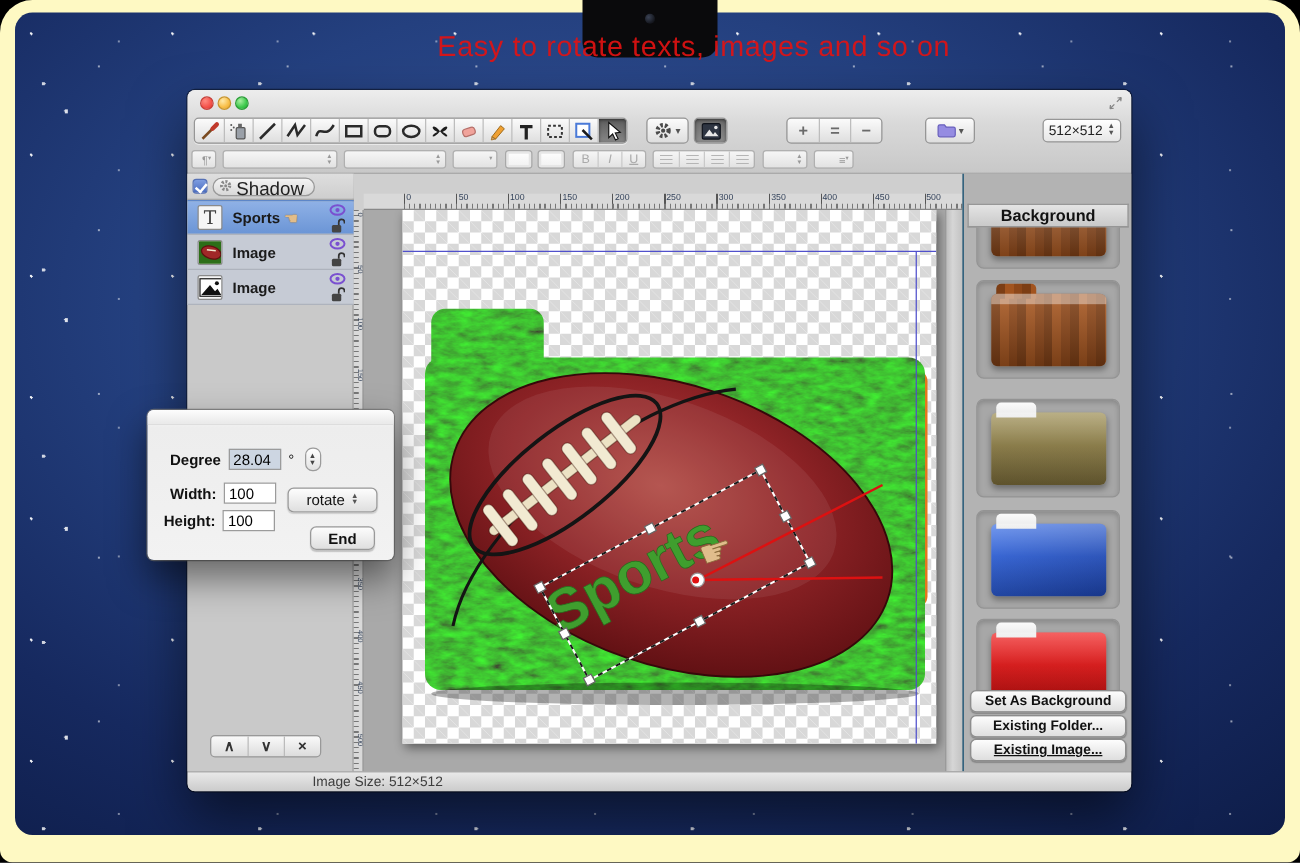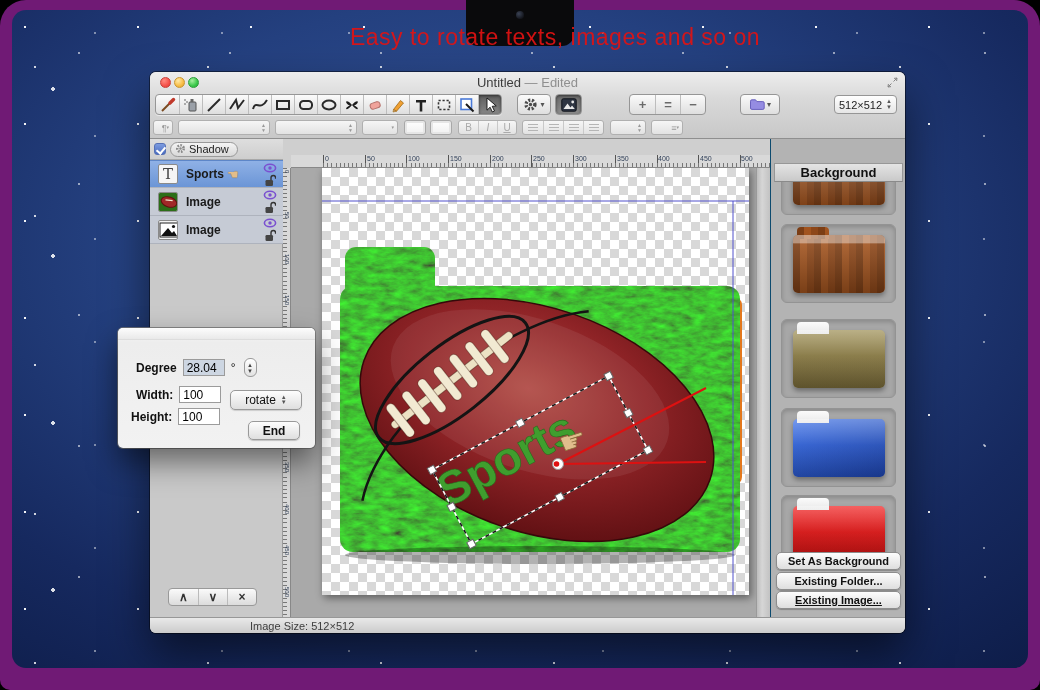--- a/index.html
+++ b/index.html
@@ -1,19 +1,19 @@
 <!DOCTYPE html>
 <html><head>
 <meta charset="utf-8">
 <style>
   * { margin:0; padding:0; box-sizing:border-box; }
   html,body { width:1040px; height:690px; background:#000; font-family:"Liberation Sans", sans-serif; overflow:hidden; }
 
   
-  .device { position:relative; width:1040px; height:690px; background:#701a75; border-radius:26px 26px 10px 10px; overflow:hidden; }
+  .device { position:relative; width:1040px; height:690px; background:#fef9c3; border-radius:26px 26px 10px 10px; overflow:hidden; }
   .screen { position:absolute; left:12px; top:10px; width:1016px; height:658px; border-radius:14px;
             background:
               radial-gradient(ellipse 900px 600px at 45% 35%, #35559c 0%, #24407f 40%, #16295f 70%, #0c1a44 100%);
             overflow:hidden; }
   .stars, .stars2 { position:absolute; inset:0; }
   .stars { background-image:
       radial-gradient(circle 1px at 13px 17px, rgba(255,255,255,.95) 99%, transparent 100%),
       radial-gradient(circle 1px at 67px 43px, rgba(255,255,255,.55) 99%, transparent 100%),
       radial-gradient(circle 1.6px at 41px 79px, rgba(255,255,255,.85) 99%, transparent 100%),
       radial-gradient(circle 1px at 97px 7px, rgba(200,215,255,.6) 99%, transparent 100%);
@@ -82,21 +82,21 @@
 
   
   .layers { position:absolute; left:0; top:67px; width:133px; height:478px; background:#c9c9c9; border-right:1px solid #9a9a9a; }
   .shadow-row { position:absolute; left:0; top:0; width:133px; height:21px; background:linear-gradient(180deg,#dedede,#cecece);
                 border-bottom:1px solid #a8a8a8; display:flex; align-items:center; padding-left:4px; gap:4px; }
   .checkbox { width:12px; height:12px; border-radius:3px; border:1px solid #5570b5;
               background:linear-gradient(180deg,#7d9ce0,#4a6cc0); position:relative; }
   .checkbox::after { content:""; position:absolute; left:2.5px; top:1px; width:4px; height:7px;
                      border:solid #fff; border-width:0 2px 2px 0; transform:rotate(40deg); }
   .shadow-btn { height:15px; border:1px solid #999; border-radius:8px; background:linear-gradient(180deg,#f4f4f4,#d8d8d8);
-                display:flex; gap:3px; padding:0 8px 0 4px; font-size:11px; color:#222; }
+                display:flex; gap:3px; padding:0 8px 0 4px; font-size:15px; color:#222; }
   .layer-list { position:absolute; left:0; top:21px; width:133px; }
   .layer-row { position:relative; width:133px; height:28px; background:#c6cbd5; border-bottom:1px solid #aeb3bd;
                display:flex; align-items:center; padding-left:8px; }
   .layer-row.sel { background:linear-gradient(180deg,#8fb1e6 0%, #6b95d6 100%); border-top:1px solid #5d86c8; }
   .layer-thumb { width:20px; height:20px; border:1px solid #8a8a8a; border-radius:2px; background:#f5f5f5;
                  display:flex; align-items:center; justify-content:center; overflow:hidden; }
   .layer-label { margin-left:8px; font-size:12px; font-weight:bold; color:#1a1a1a; }
   .hand-drag { margin-left:3px; font-size:13px; color:#e2bd8a; text-shadow:0 0 1px #7a5a2a; }
   .row-icons { position:absolute; right:6px; top:2px; display:flex; flex-direction:column; align-items:center; gap:1px; }
   .tserif { font-family:"DejaVu Serif", serif; font-size:15px; color:#444; }
@@ -188,21 +188,20 @@
 
     <div class="caption">Easy to rotate texts, images and so on</div>
 
     <div class="window">
       <div class="win-top">
 
         <div class="titlebar">
           <div class="tl red"></div>
           <div class="tl yellow"></div>
           <div class="tl green"></div>
-          <div class="win-title"><span>Untitled</span> <span class="dim">— Edited</span></div>
           <svg class="fullscreen" viewBox="0 0 11 11">
             <path d="M1 10 L4.5 6.5 M1 10 l3 -0.4 M1 10 l0.4 -3 M10 1 L6.5 4.5 M10 1 l-3 0.4 M10 1 l-0.4 3" stroke="#666" stroke-width="1" fill="none"></path>
           </svg>
         </div>
 
         <div class="toolbar">
           <div class="toolgroup">
             <div class="tool">
                 <svg width="18" height="18">
                   <path d="M3 15 L11 7" stroke="#7a4a20" stroke-width="2"></path>

